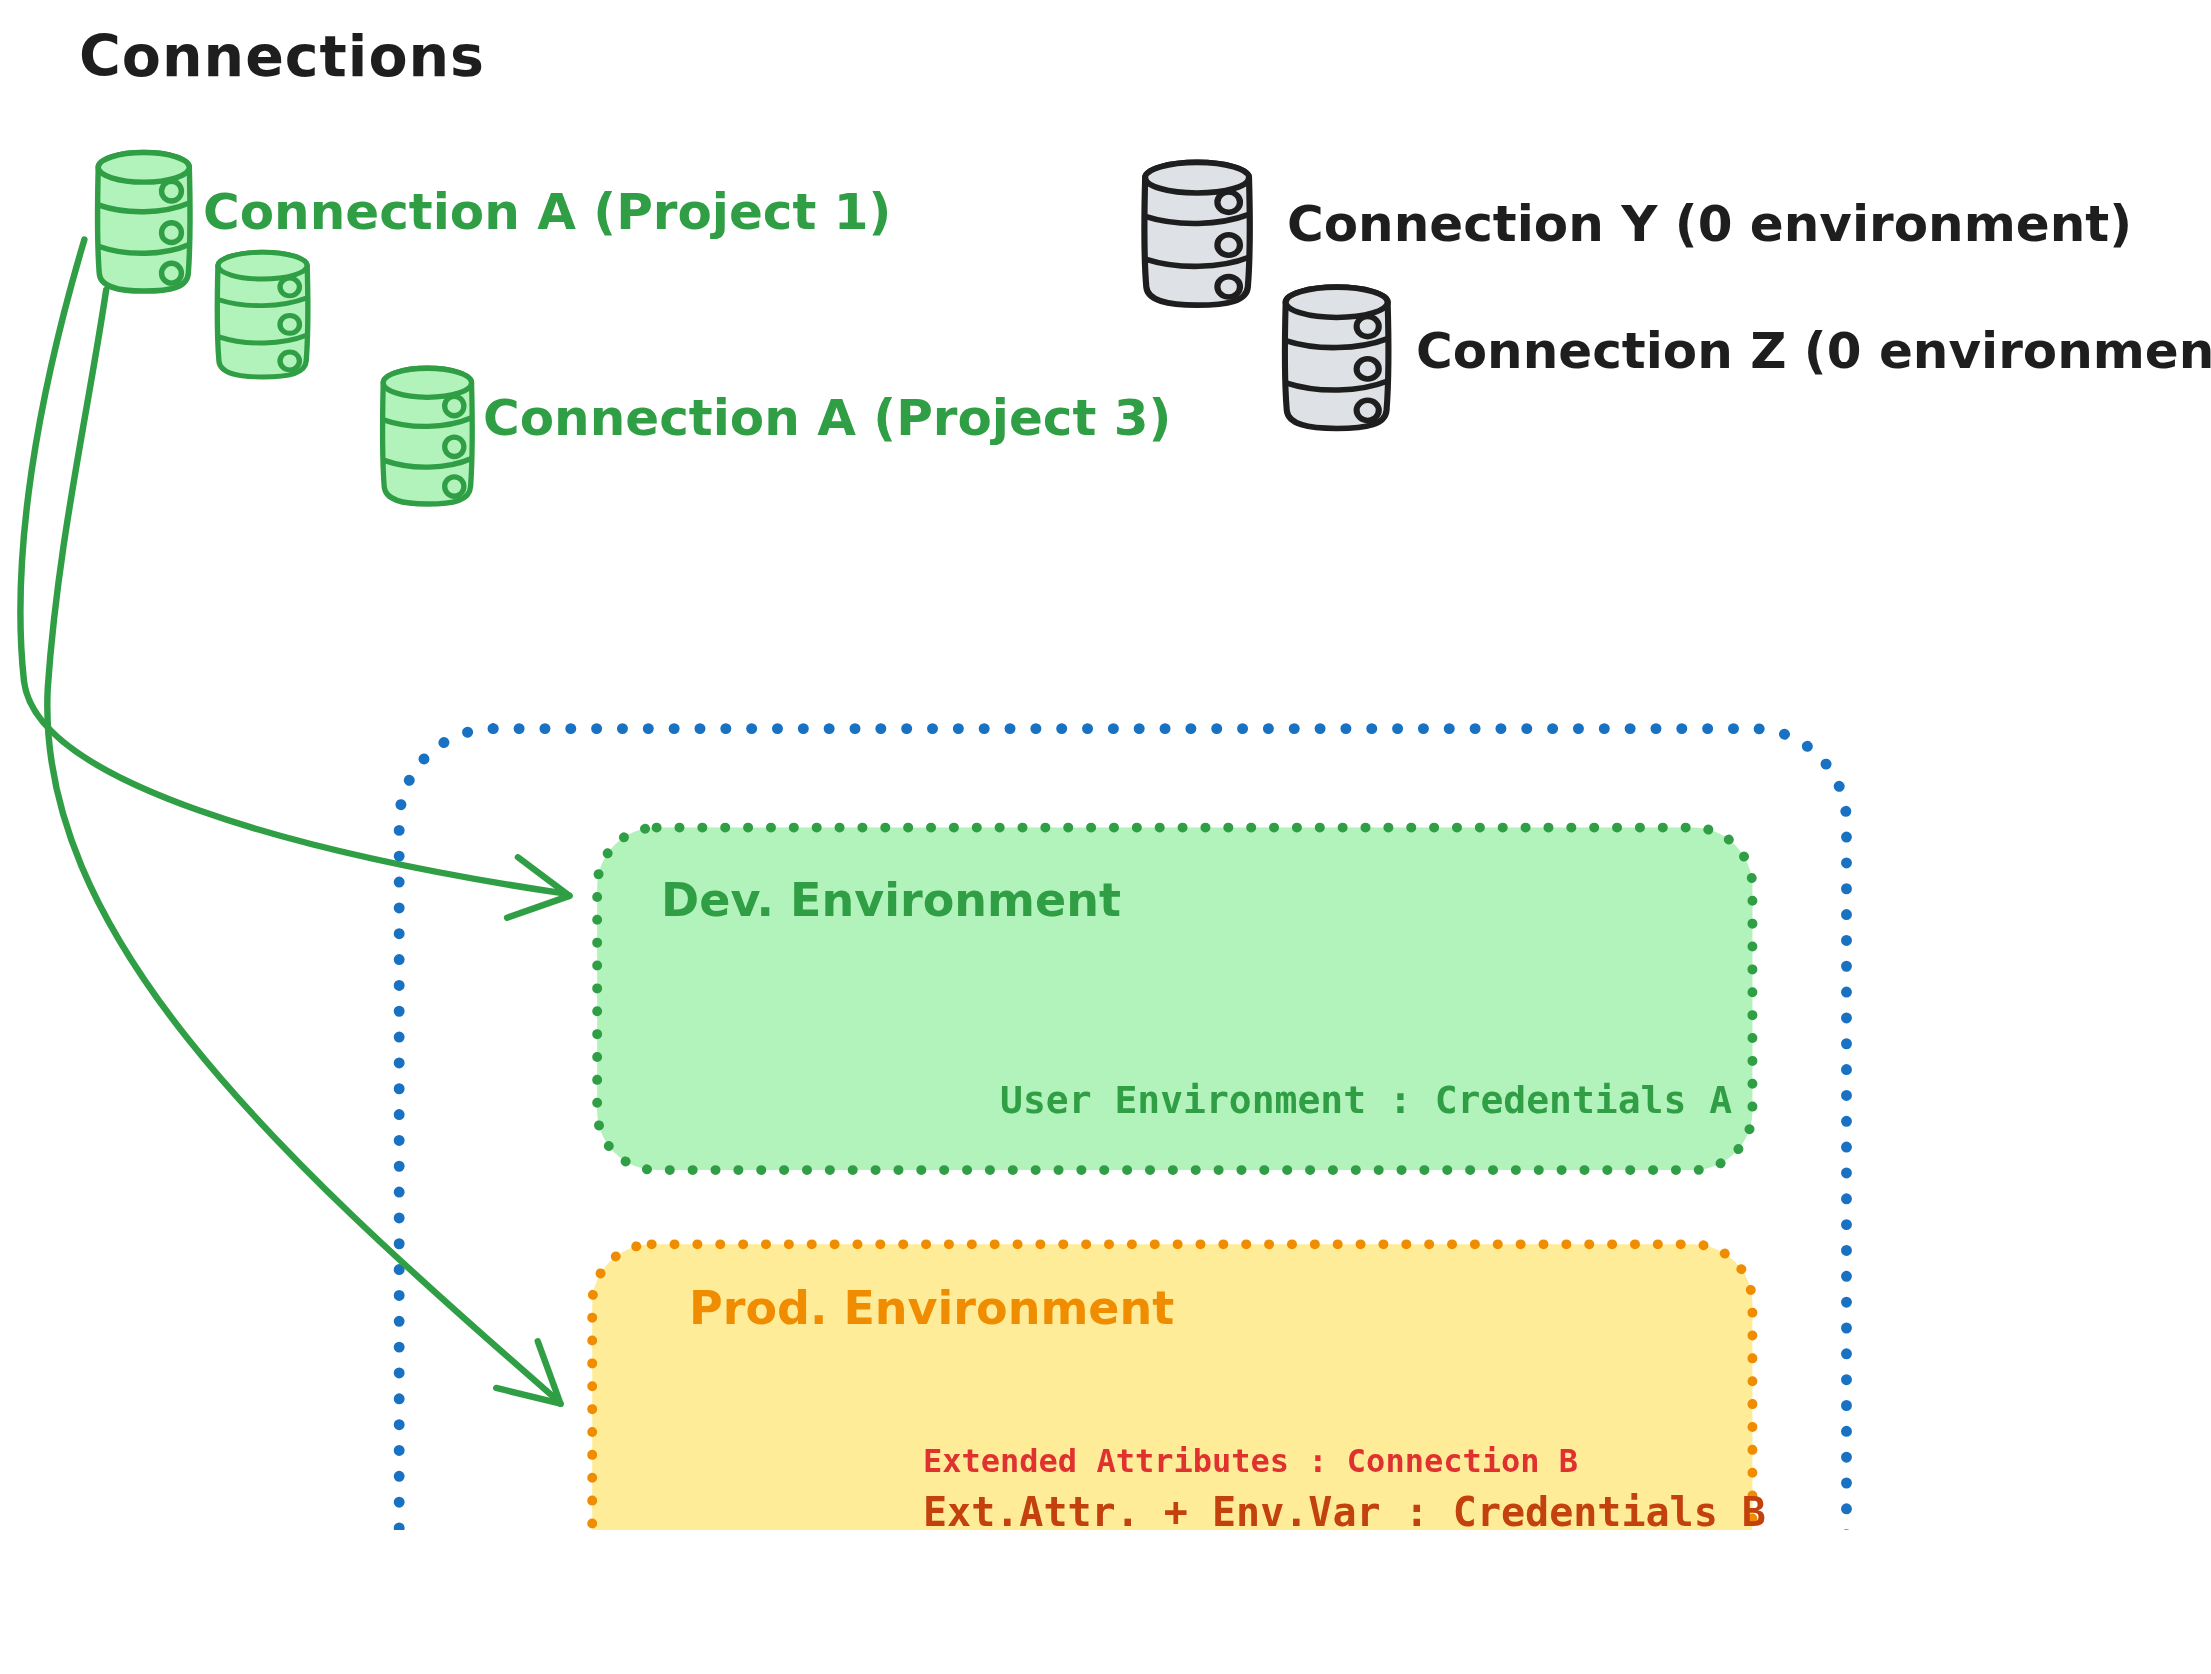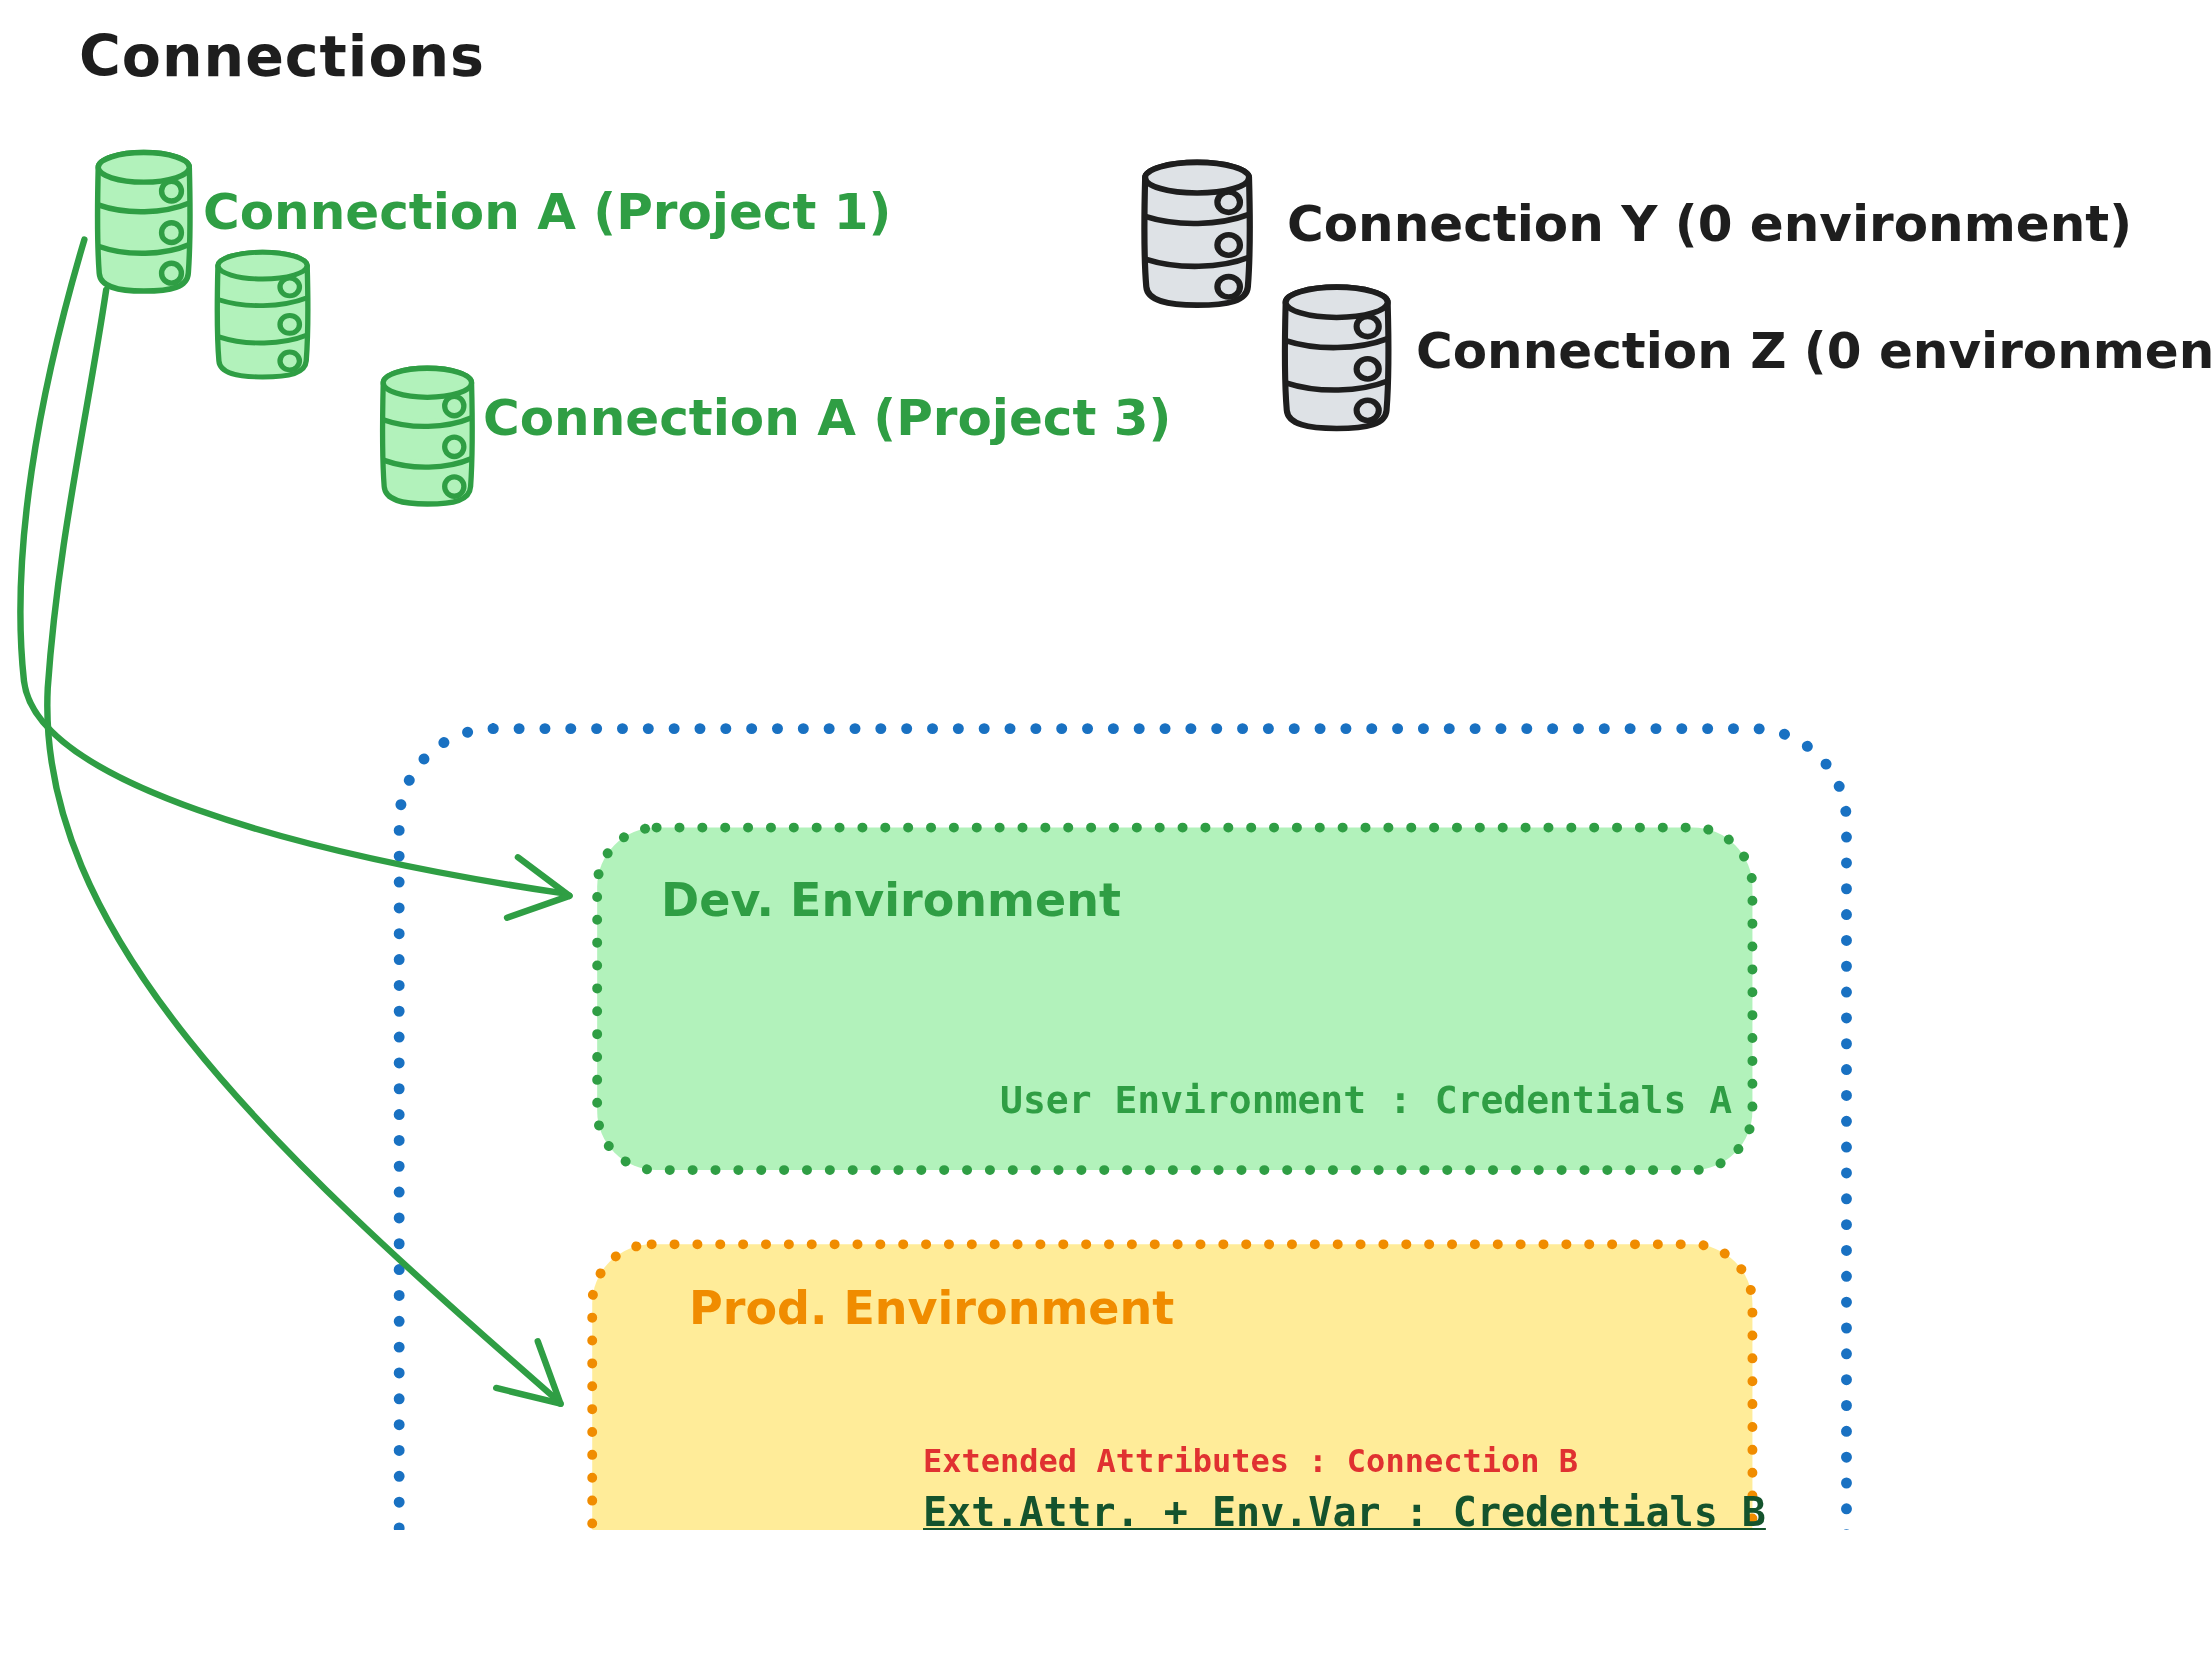--- a/index.html
+++ b/index.html
@@ -38,21 +38,21 @@
   .env-title { font-size: 46px; font-weight: 700; }
   .dev-title  { left: 645px; top: 874px;  color: #2f9e44; margin-left: 16px; }
   .prod-title { left: 689px; top: 1282px; color: #f08c00; }
 
   .mono {
     font-family: "DejaVu Sans Mono", "Liberation Mono", monospace;
     font-weight: 700;
   }
   .dev-cred  { left: 1000px; top: 1079px; font-size: 38px; color: #2f9e44; }
   .prod-map1 { left: 923px;  top: 1443px; font-size: 32px; color: #e03131; }
-  .prod-map2 { left: 923px;  top: 1489px; font-size: 40px; color: #14532d; text-decoration: underline; }
+  .prod-map2 { left: 923px;  top: 1489px; font-size: 40px; color: #c2410c; }
 </style>
 </head>
 <body>
 
 <div class="canvas">
 
   <svg class="layer" viewBox="0 0 2234 1691">
     <defs>
       <g id="db-shape">
         <path d="M 4 17 C 3 58 3 98 5 124 C 6 138 24 142 50 142 C 78 142 94 138 95 124 C 97 96 97 55 96 17 A 46 15 0 0 0 4 17 Z"></path>

